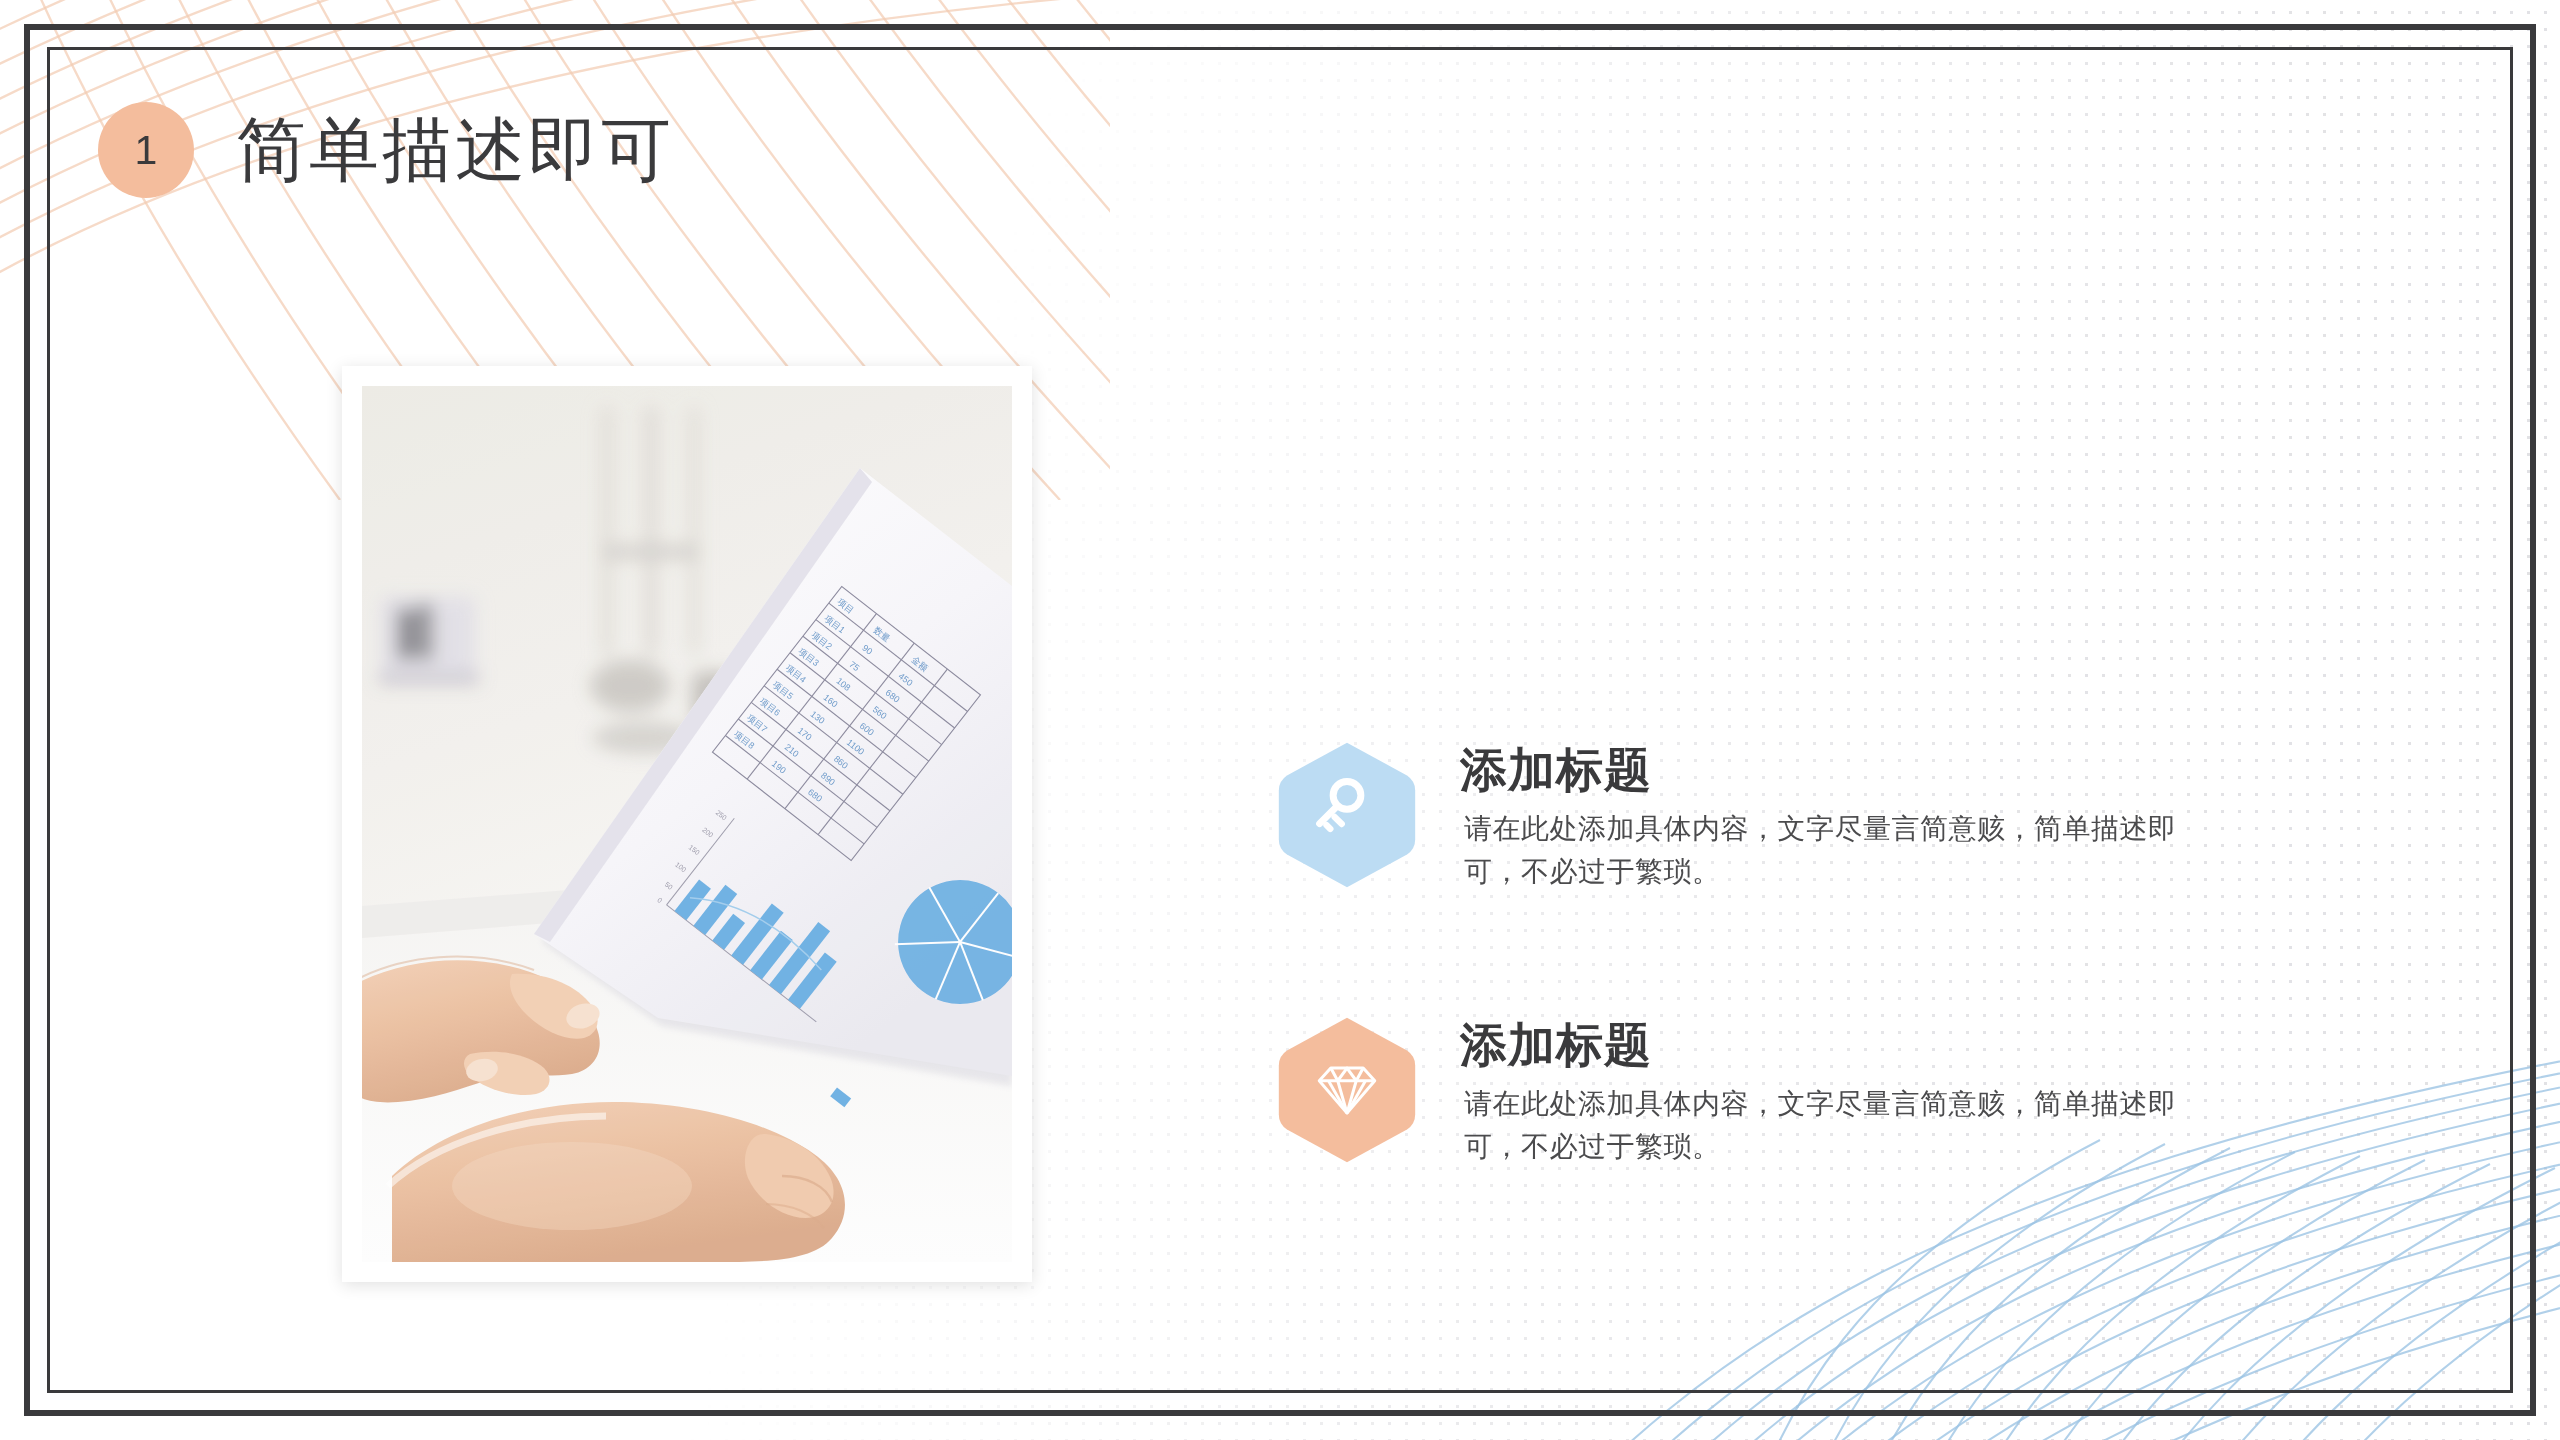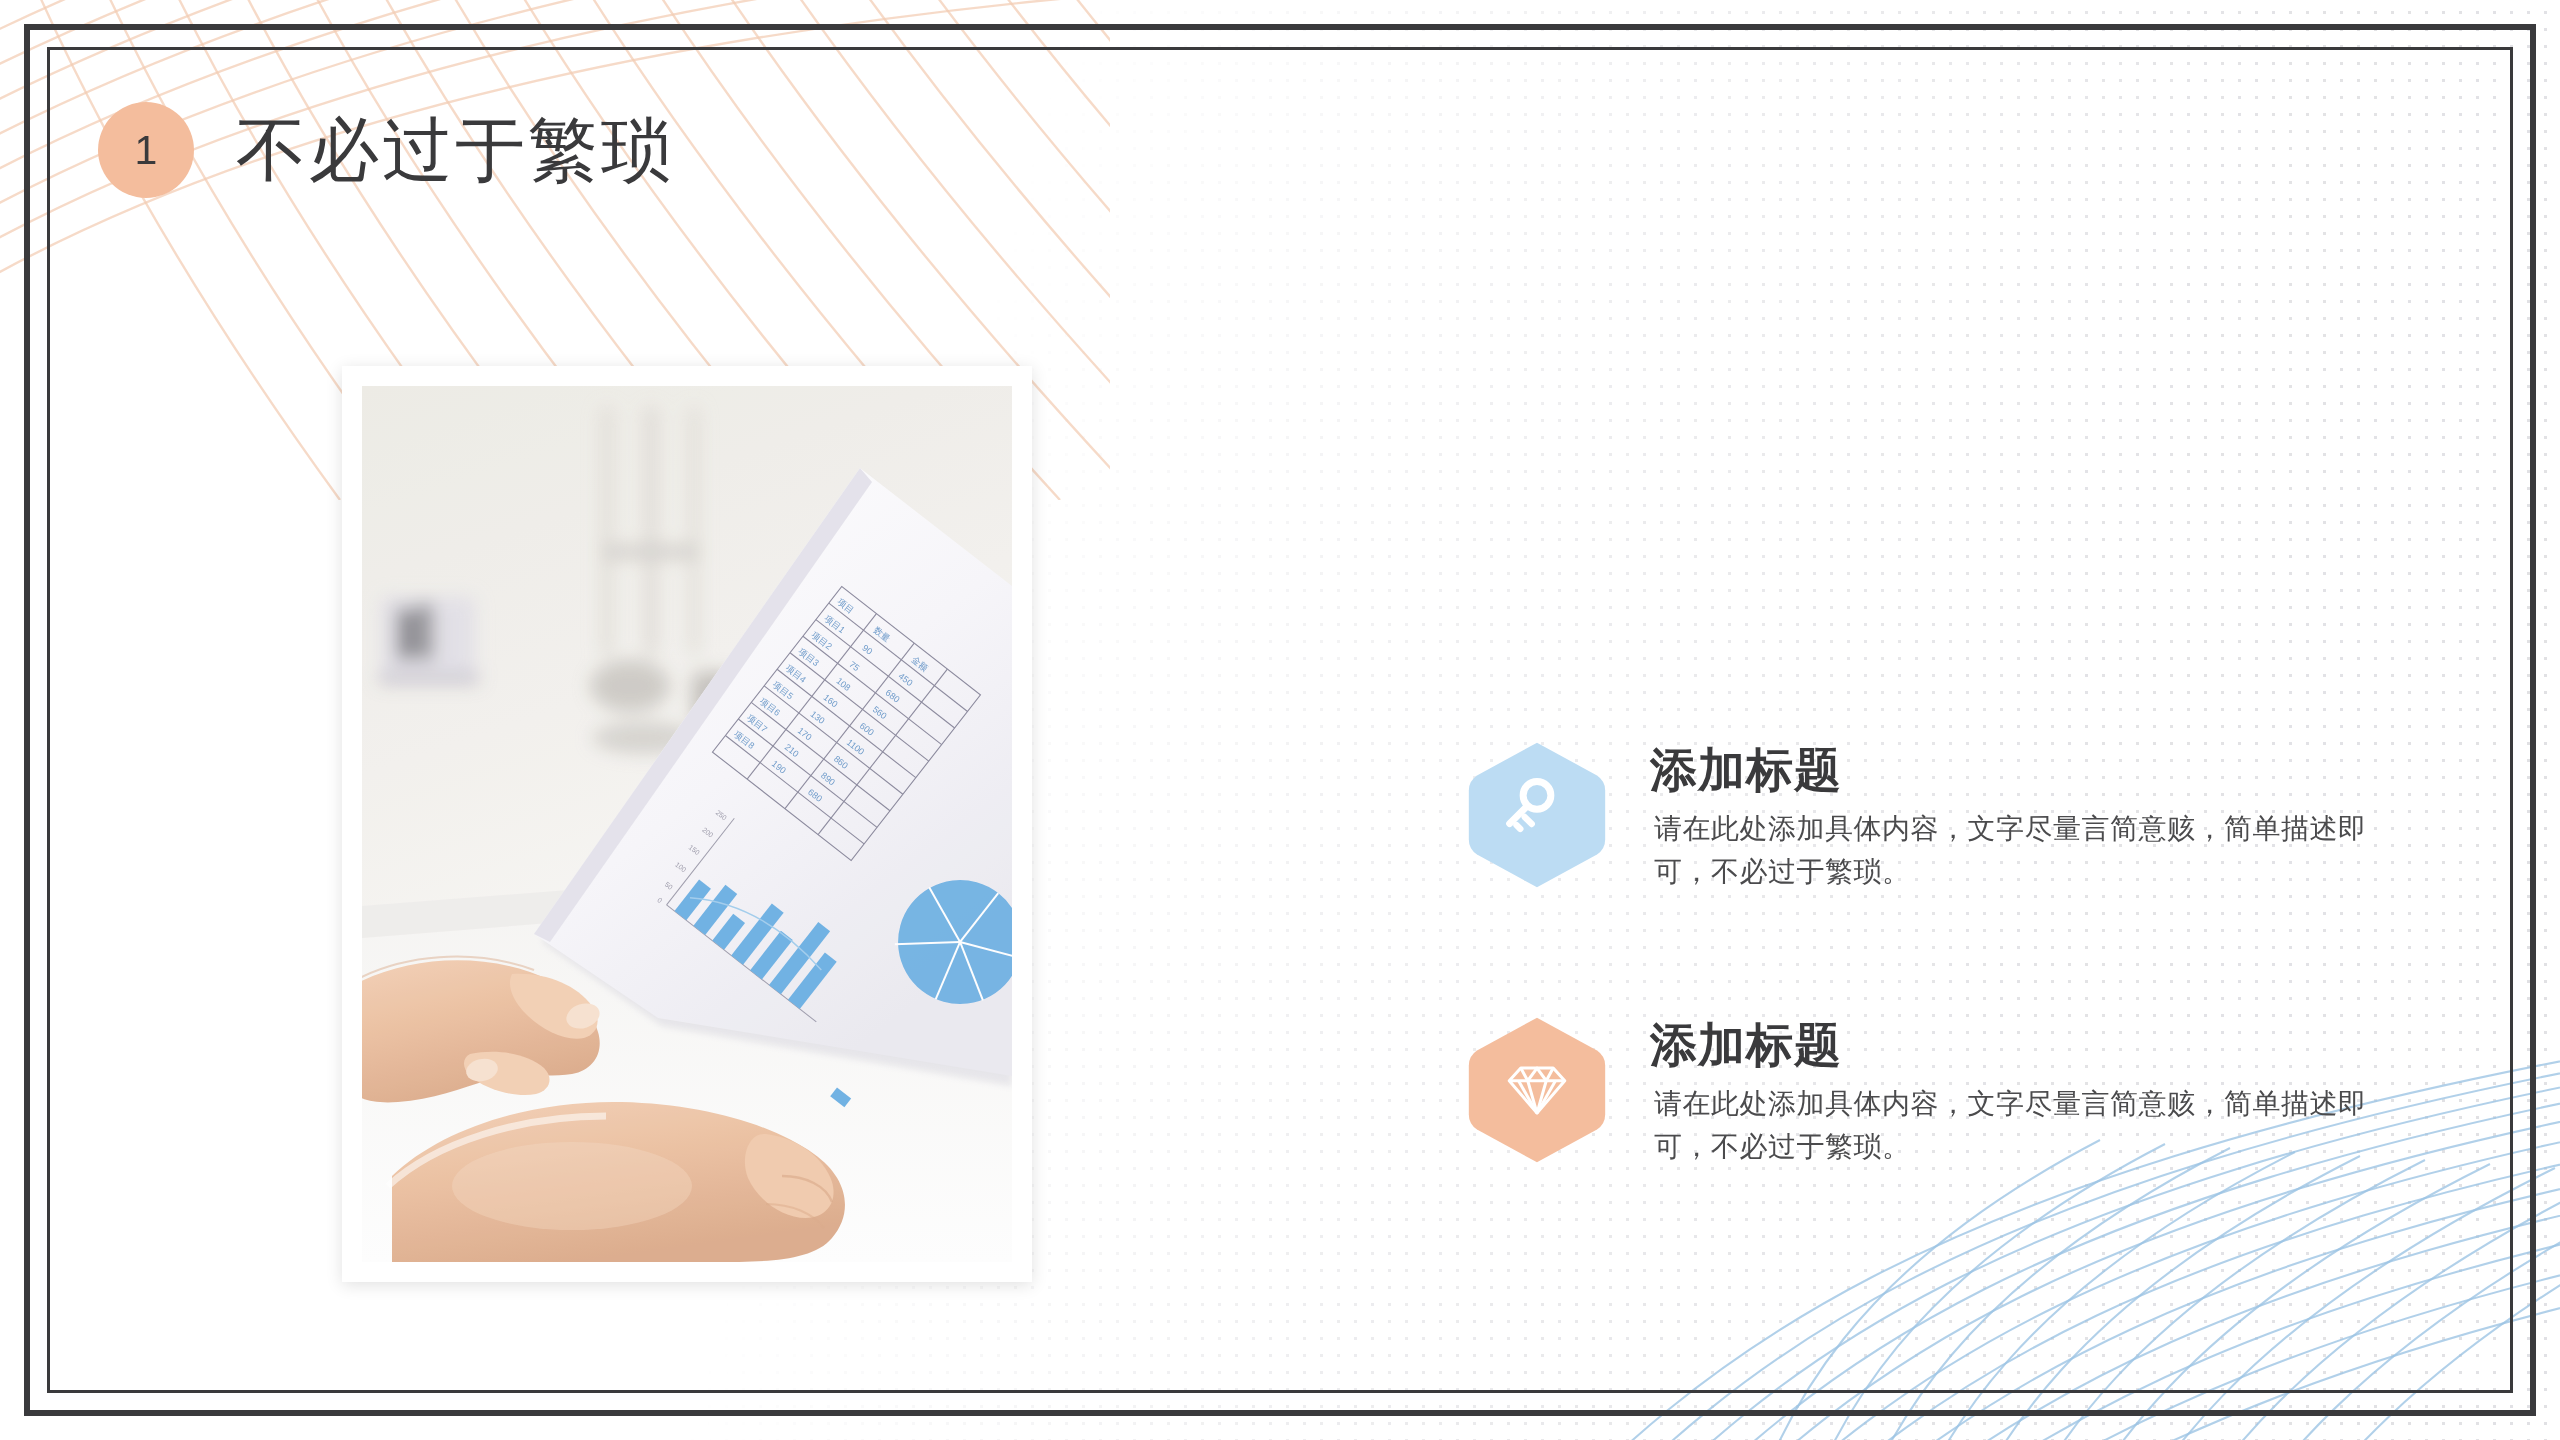--- a/index.html
+++ b/index.html
@@ -134,21 +134,20 @@
     position: absolute;
     left: 1278px;
     top: 740px;
     width: 1120px;
   }
   .feature-row {
     display: flex;
     align-items: flex-start;
     gap: 44px;
     margin-bottom: 118px;
-    justify-content: flex-end;
   }
   .feature-row:last-child { margin-bottom: 0; }
 
   .hex {
     position: relative;
     width: 138px;
     height: 150px;
     flex: none;
     display: flex;
     align-items: center;
@@ -257,21 +256,21 @@
     </svg>
   </div>
 
   <div class="frame-outer"></div>
   <div class="frame-inner"></div>
 
   <div class="header">
     <div class="section-badge">
       <span>1</span>
     </div>
-    <div class="page-title">不必过于繁琐</div>
+    <div class="page-title">简单描述即可</div>
   </div>
 
   <div class="photo-frame">
     <div class="photo-inner">
       <svg viewBox="0 0 650 876" preserveAspectRatio="xMidYMid slice" aria-hidden="true">
         <defs>
           <linearGradient id="bgRoom" x1="0" y1="0" x2="0.25" y2="1">
             <stop offset="0%" stop-color="#eceae4"></stop>
             <stop offset="42%" stop-color="#f2f0ec"></stop>
             <stop offset="72%" stop-color="#f7f6f4"></stop>

